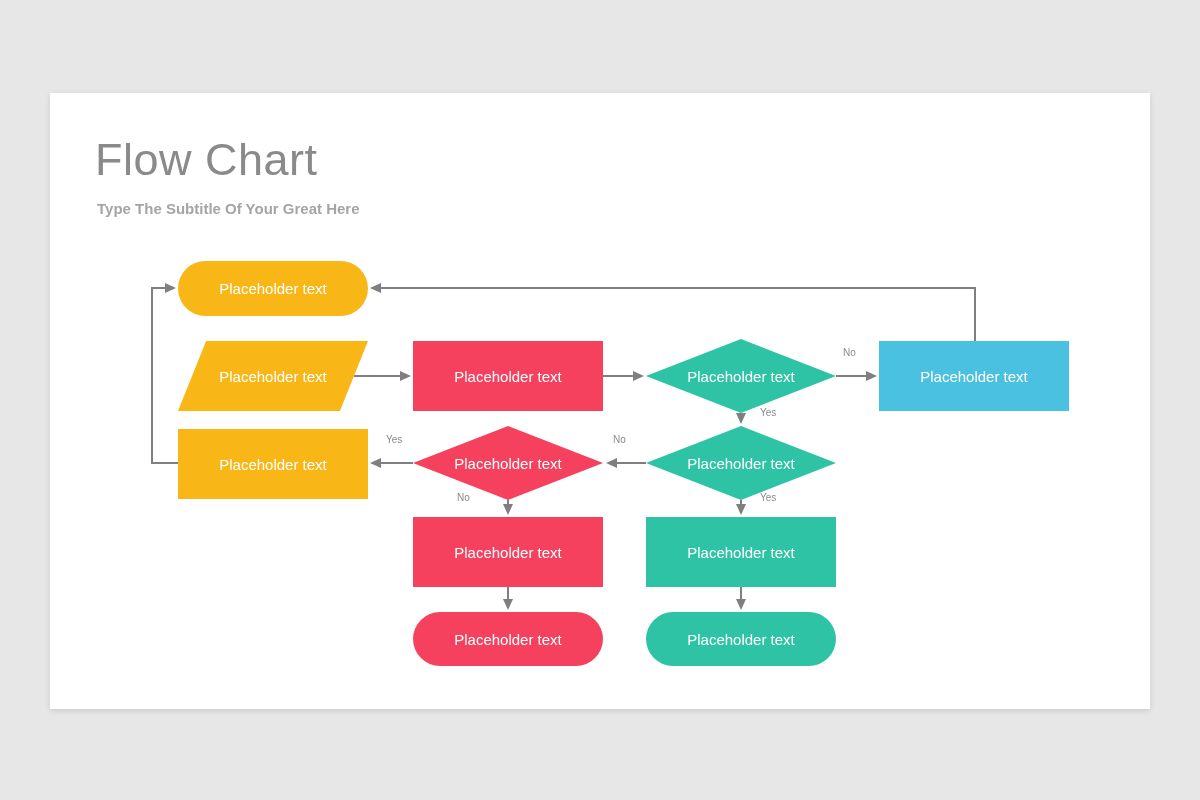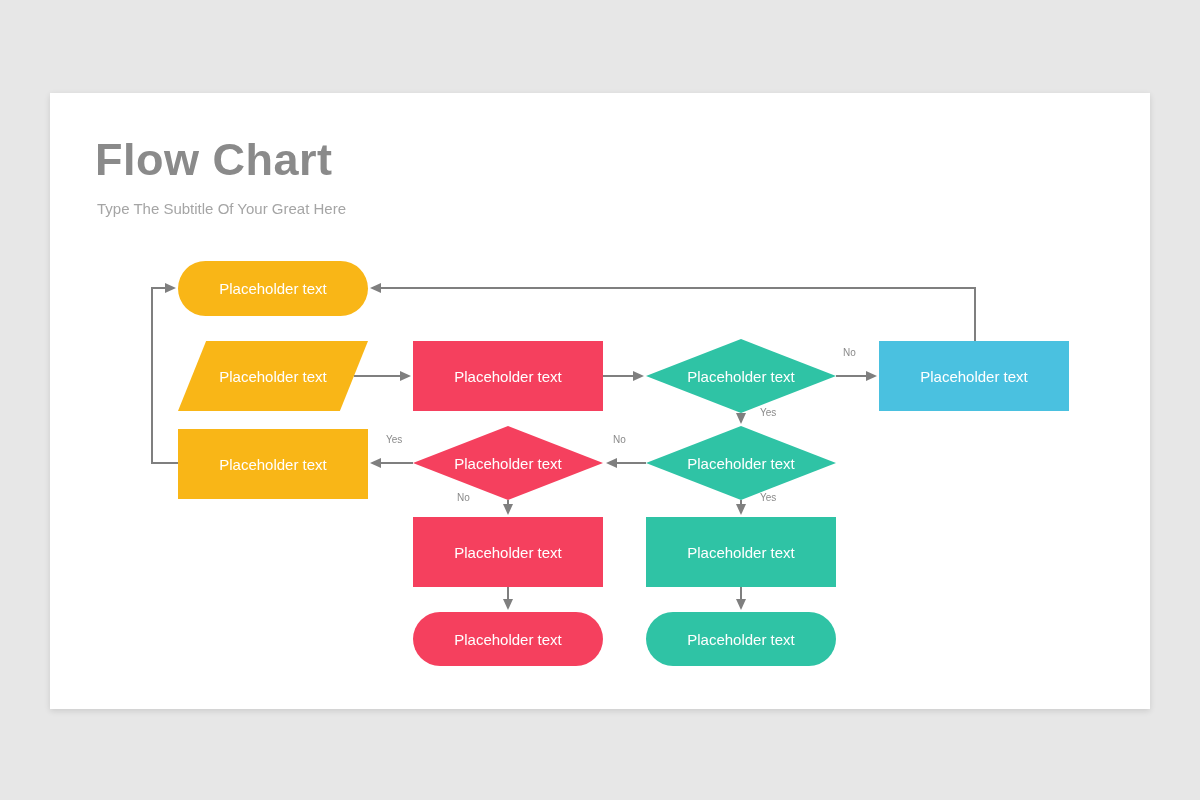--- a/index.html
+++ b/index.html
@@ -8,26 +8,26 @@
     background:var(--canvas,#E7E7E7);
     font-family:"Liberation Sans",sans-serif;
   }
   .card{
     position:absolute;left:50px;top:93px;width:1100px;height:616px;
     background:var(--slide_bg,#FFFFFF);
     box-shadow:0 2px 6px rgba(0,0,0,0.12);
   }
   .title{
     position:absolute;left:95px;top:137px;margin:0;
-    font-size:45px;line-height:1;font-weight:700;
+    font-size:45px;line-height:1;font-weight:400;
     color:var(--heading,#8A8A8A);letter-spacing:0.5px;
   }
   .subtitle{
     position:absolute;left:97px;top:200px;margin:0;
-    font-size:15px;line-height:1.2;font-weight:400;
+    font-size:15px;line-height:1.2;font-weight:700;
     color:var(--subtext,#A5A5A5);
   }
   .connectors{
     position:absolute;left:0;top:0;width:1200px;height:800px;
     pointer-events:none;
   }
   .connectors path.edge{fill:none;stroke:var(--line,#7F7F7F);stroke-width:2;}
   .connectors marker path{fill:var(--line,#7F7F7F);}
   .node{
     position:absolute;display:flex;align-items:center;justify-content:center;

